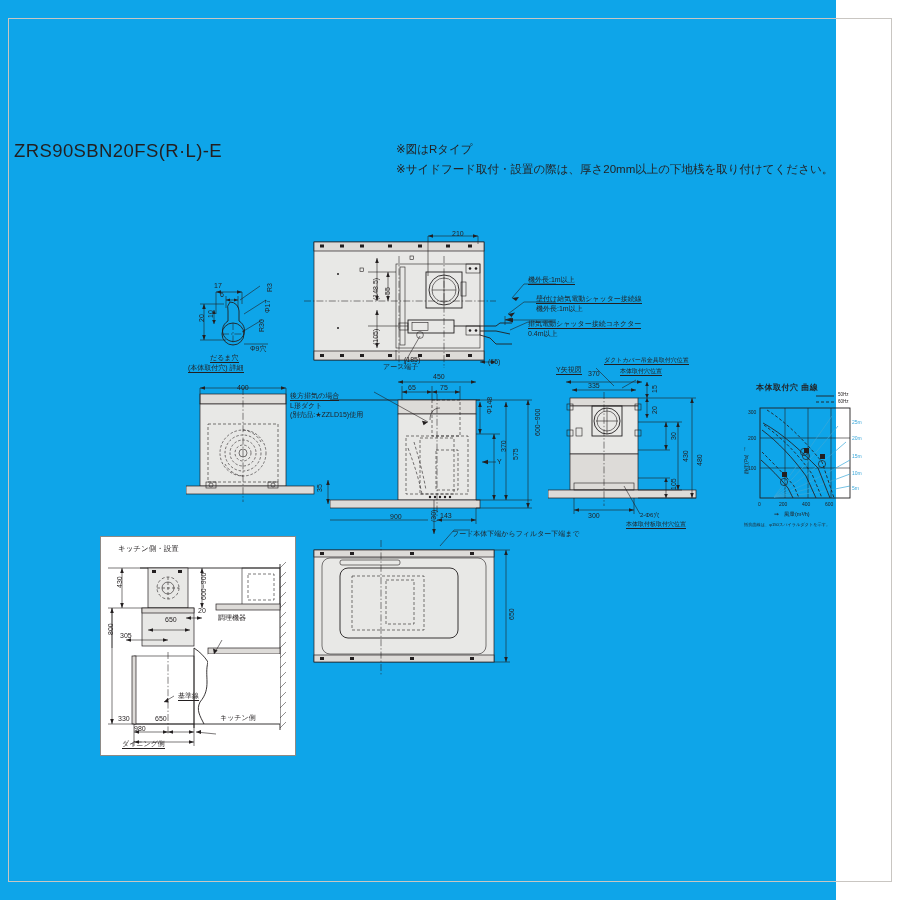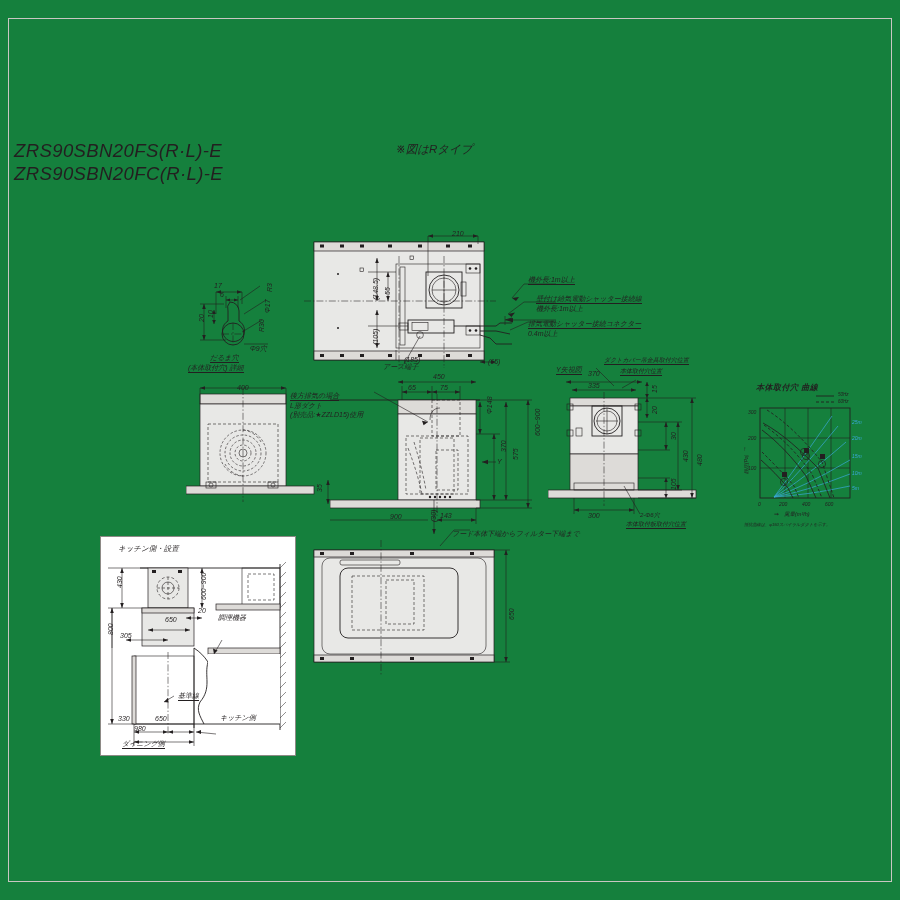--- a/index.html
+++ b/index.html
@@ -1,18 +1,18 @@
 <!DOCTYPE html>
 <html><head>
 <meta charset="utf-8">
 <style>
   html,body{margin:0;padding:0;background:#ffffff;}
   body{width:900px;height:900px;overflow:hidden;
        font-family:"Liberation Sans","DejaVu Sans",sans-serif;color:#231f20;}
-  #page{position:relative;width:900px;height:900px;background:#15803d;font-style:italic;}
+  #page{position:relative;width:836px;height:900px;background:#0ea5e9;}
 
   .abs{position:absolute;}
   .ttl{font-size:18.5px;letter-spacing:.4px;white-space:nowrap;color:#231f20;}
   .note{font-size:11.5px;white-space:nowrap;color:#231f20;}
   .lbl{font-size:7px;white-space:nowrap;color:#231f20;line-height:1.25;}
   .lbl6{font-size:6px;white-space:nowrap;color:#231f20;line-height:1.2;}
   .lbl5{font-size:5px;white-space:nowrap;color:#231f20;line-height:1.15;}
   .dim{font-size:7px;white-space:nowrap;color:#231f20;}
   .vert{transform:rotate(-90deg);transform-origin:left top;}
   .ul{border-bottom:.8px solid #231f20;display:inline-block;line-height:1.15;}
@@ -31,22 +31,22 @@
   .hatch{stroke:#231f20;stroke-width:.5;}
 </style>
 </head>
 <body>
 
 <div id="page">
 
   <div class="abs sheet"></div>
 
   <div class="abs ttl" style="left:14px;top:140px;">ZRS90SBN20FS(R·L)-E</div>
-  <div class="abs ttl" style="left:14px;top:163px;">ZRS90SBN20FC(R·L)-E</div>
   <div class="abs note" style="left:396px;top:142px;">※図はRタイプ</div>
+  <div class="abs note" style="left:396px;top:162px;">※サイドフード取付・設置の際は、厚さ20mm以上の下地桟を取り付けてください。</div>
 
   <div class="abs" style="left:300px;top:228px;">
     <svg width="260" height="150" viewBox="0 0 260 150">
 
       <rect x="14" y="14" width="170" height="118" class="fillgrey"></rect>
       <rect x="14" y="14" width="170" height="9" class="fillgrey2"></rect>
       <rect x="14" y="123" width="170" height="9" class="fillgrey2"></rect>
 
       <g fill="#231f20">
         <rect x="20" y="16.5" width="4" height="3"></rect>

